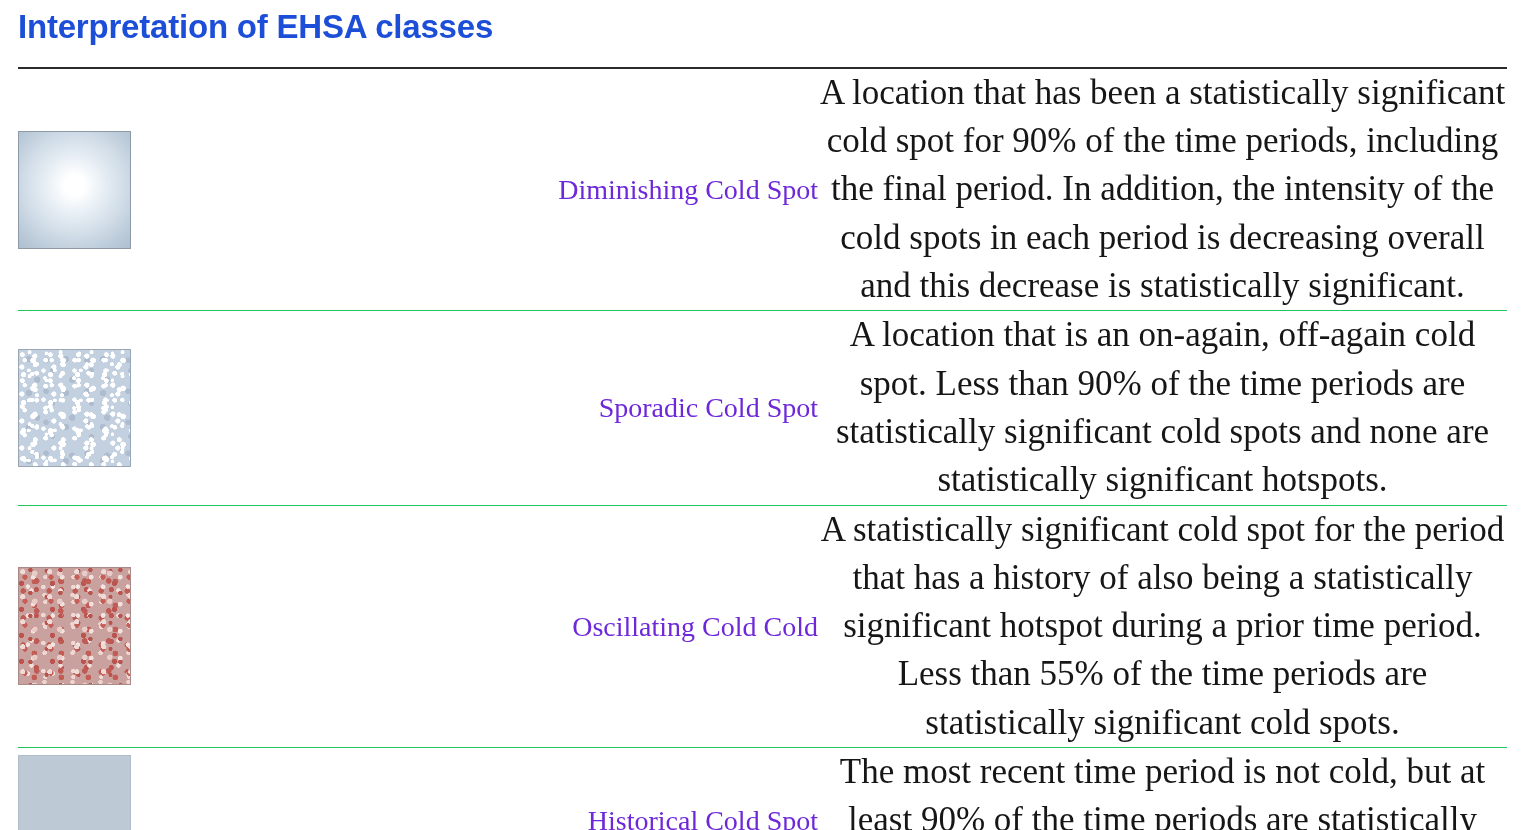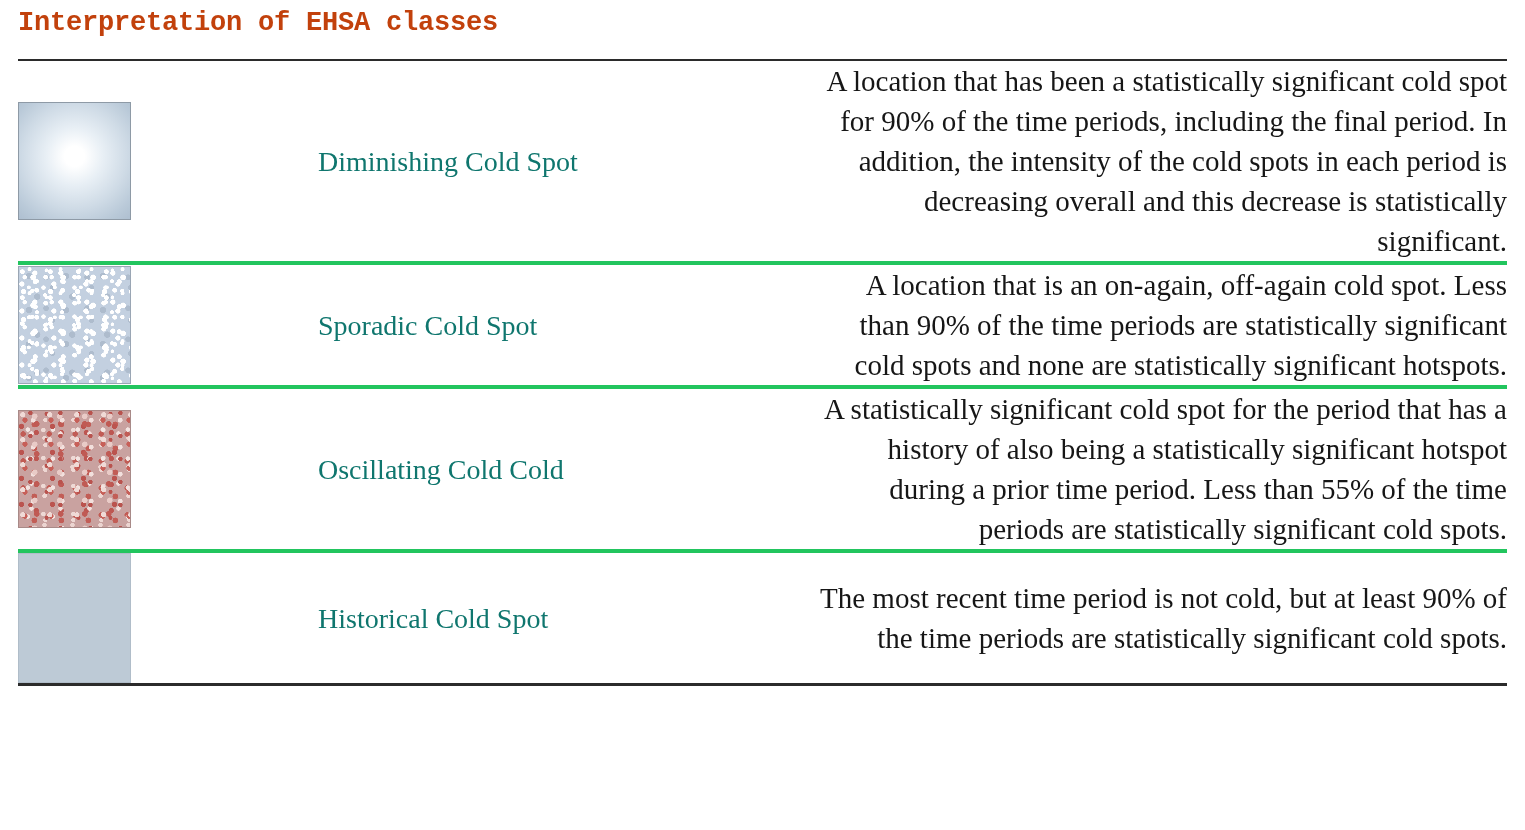--- a/index.html
+++ b/index.html
@@ -15,68 +15,68 @@
     overflow: hidden;
   }
   .page {
     position: relative;
     width: 1525px;
     height: 830px;
     box-sizing: border-box;
     padding: 0 18px;
   }
   .title {
-    font-family: Liberation Mono, monospace;
+    font-family: Liberation Sans, sans-serif;
     font-weight: bold;
-    font-size: 27px;
+    font-size: 33px;
     letter-spacing: -0.2px;
-    color: #c2410c;
+    color: #1d4ed8;
     margin: 6px 0 0 0;
     padding: 0 0 0 0;
     line-height: 1.3;
   }
   table.ehsa {
     width: 1489px;
     border-collapse: collapse;
     table-layout: fixed;
     margin-top: 18px;
   }
   table.ehsa tr {
     vertical-align: middle;
   }
   table.ehsa td {
-    border-top: 4px solid #22c55e;
+    border-top: 1px solid #22c55e;
     padding: 0;
   }
   table.ehsa tr:first-child td {
     border-top: 2px solid #2b2b2b;
   }
   table.ehsa tr:last-child td {
     border-bottom: 3px solid #2b2b2b;
   }
   td.swatch-cell {
     width: 300px;
     text-align: left;
     padding-left: 107px;
     box-sizing: border-box;
   }
   td.label-cell {
     width: 500px;
-    text-align: left;
+    text-align: right;
     font-size: 28px;
     line-height: 1.25;
-    color: #0f766e;
+    color: #6d28d9;
   }
   td.desc-cell {
     width: 689px;
-    font-size: 29px;
+    font-size: 35px;
     line-height: 1.38;
     color: #161616;
     padding: 12px 18px 14px 0;
-    text-align: right;
+    text-align: center;
   }
   .swatch {
     width: 113px;
     height: 118px;
     display: block;
     border: 1px solid #9aa3ad;
     box-sizing: border-box;
   }
   .swatch.sw-diminishing {
     background:

